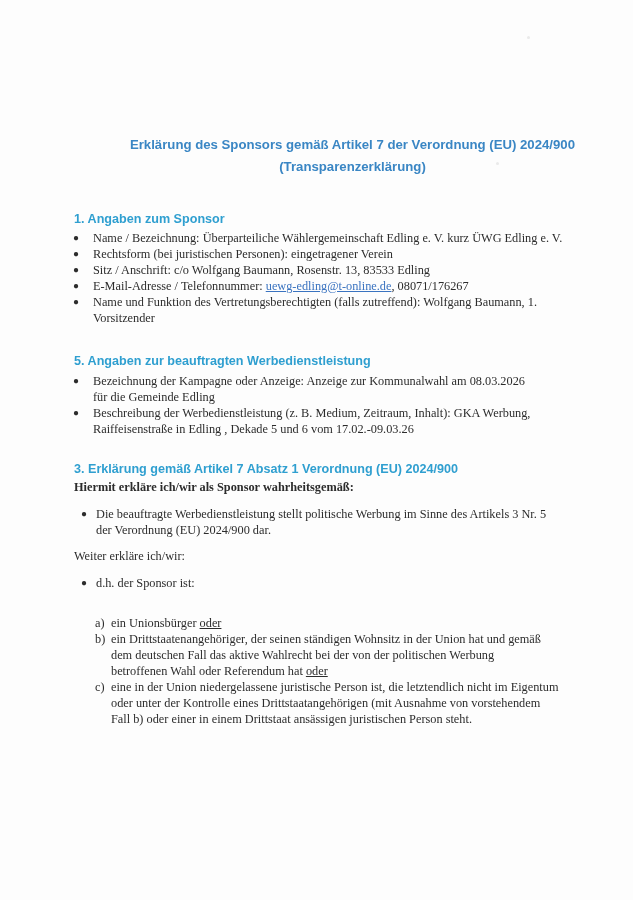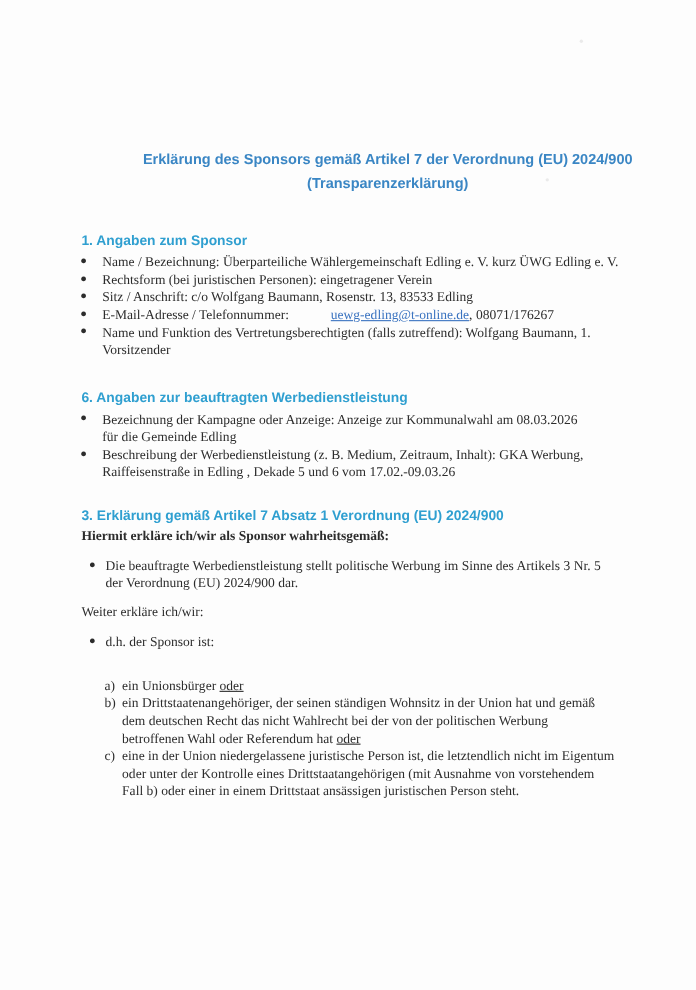--- a/index.html
+++ b/index.html
@@ -21,21 +21,21 @@
     font-family: "Liberation Sans", "DejaVu Sans", sans-serif;
     font-weight: bold; font-size: 12.6px; line-height: 16px;
     white-space: nowrap;
     text-align: right;
   }
   .txt { font-size: 12.3px; line-height: 16px; white-space: nowrap; }
   .abs { position: absolute; }
   ul.bl { position: absolute; margin: 0; padding: 0; list-style: none; }
   ul.bl li { position: relative; font-size: 12.3px; line-height: 16px; white-space: nowrap; }
   ul.bl li .dot { position: absolute; font-size: 10px; }
-  .link { color: #3a73c0; text-decoration: underline; margin-left: 35px; }
+  .link { color: #3a73c0; text-decoration: underline; }
   .u { text-decoration: underline; }
   .lbl { position: absolute; }
   .footer { position: absolute; left: 0; width: 633px; top: 805px; text-align: center; font-size: 10px; color: #444; }
   .spec { position: absolute; width: 3px; height: 3px; background: #eaeaea; border-radius: 2px; }
 </style>
 </head>
 <body>
 
 <div class="page">
 
@@ -47,21 +47,21 @@
   <div class="h" style="top:211px;">1. Angaben zum Sponsor</div>
   <ul class="bl" style="left:93px; top:230px;">
     <li><span class="dot" style="left:-20px;">●</span><span>Name / Bezeichnung:</span> <span>Überparteiliche Wählergemeinschaft Edling e. V. kurz ÜWG Edling e. V.</span></li>
     <li><span class="dot" style="left:-20px;">●</span><span>Rechtsform (bei juristischen Personen):</span> <span>eingetragener Verein</span></li>
     <li><span class="dot" style="left:-20px;">●</span><span>Sitz / Anschrift:</span> <span>c/o Wolfgang Baumann, Rosenstr. 13, 83533 Edling</span></li>
     <li><span class="dot" style="left:-20px;">●</span><span>E-Mail-Adresse / Telefonnummer:</span> <span class="link">uewg-edling@t-online.de</span><span>, 08071/176267</span></li>
     <li><span class="dot" style="left:-20px;">●</span><span>Name und Funktion des Vertretungsberechtigten (falls zutreffend):</span> <span>Wolfgang Baumann, 1.</span></li>
     <li><span>Vorsitzender</span></li>
   </ul>
 
-  <div class="h" style="top:353px;">6. Angaben zur beauftragten Werbedienstleistung</div>
+  <div class="h" style="top:353px;">5. Angaben zur beauftragten Werbedienstleistung</div>
   <ul class="bl" style="left:93px; top:373px;">
     <li><span class="dot" style="left:-20px;">●</span><span>Bezeichnung der Kampagne oder Anzeige: Anzeige zur Kommunalwahl am 08.03.2026</span></li>
     <li><span>für die Gemeinde Edling</span></li>
     <li><span class="dot" style="left:-20px;">●</span><span>Beschreibung der Werbedienstleistung (z. B. Medium, Zeitraum, Inhalt): GKA Werbung,</span></li>
     <li><span>Raiffeisenstraße in Edling , Dekade 5 und 6 vom 17.02.-09.03.26</span></li>
   </ul>
 
   <div class="h" style="top:461px;">3. Erklärung gemäß Artikel 7 Absatz 1 Verordnung (EU) 2024/900</div>
   <div class="abs txt" style="left:74px; top:479px;font-weight:bold;">Hiermit erkläre ich/wir als Sponsor wahrheitsgemäß:</div>
 
@@ -73,21 +73,21 @@
   <div class="abs txt" style="left:74px; top:548px;">Weiter erkläre ich/wir:</div>
 
   <ul class="bl" style="left:96px; top:575px;">
     <li><span class="dot" style="left:-15px;">●</span></li>
     <li><span>d.h. der Sponsor ist:</span></li>
   </ul>
 
   <ul class="bl" style="left:111px; top:615px;">
     <li><span class="lbl" style="left:-16px;">a)</span><span>ein Unionsbürger </span><span class="u">oder</span></li>
     <li><span class="lbl" style="left:-16px;">b)</span><span>ein Drittstaatenangehöriger, der seinen ständigen Wohnsitz in der Union hat und gemäß</span></li>
-    <li><span>dem deutschen Recht das nicht Wahlrecht bei der von der politischen Werbung</span></li>
+    <li><span>dem deutschen Fall das aktive Wahlrecht bei der von der politischen Werbung</span></li>
     <li><span>betroffenen Wahl oder Referendum hat </span><span class="u">oder</span></li>
     <li><span class="lbl" style="left:-16px;">c)</span><span>eine in der Union niedergelassene juristische Person ist, die letztendlich nicht im Eigentum</span></li>
     <li><span>oder unter der Kontrolle eines Drittstaatangehörigen (mit Ausnahme von vorstehendem</span></li>
     <li><span>Fall b) oder einer in einem Drittstaat ansässigen juristischen Person steht.</span></li>
   </ul>
 
 
   <div class="spec" style="left:527px; top:36px;"></div>
   <div class="spec" style="left:496px; top:162px;"></div>
 </div>

